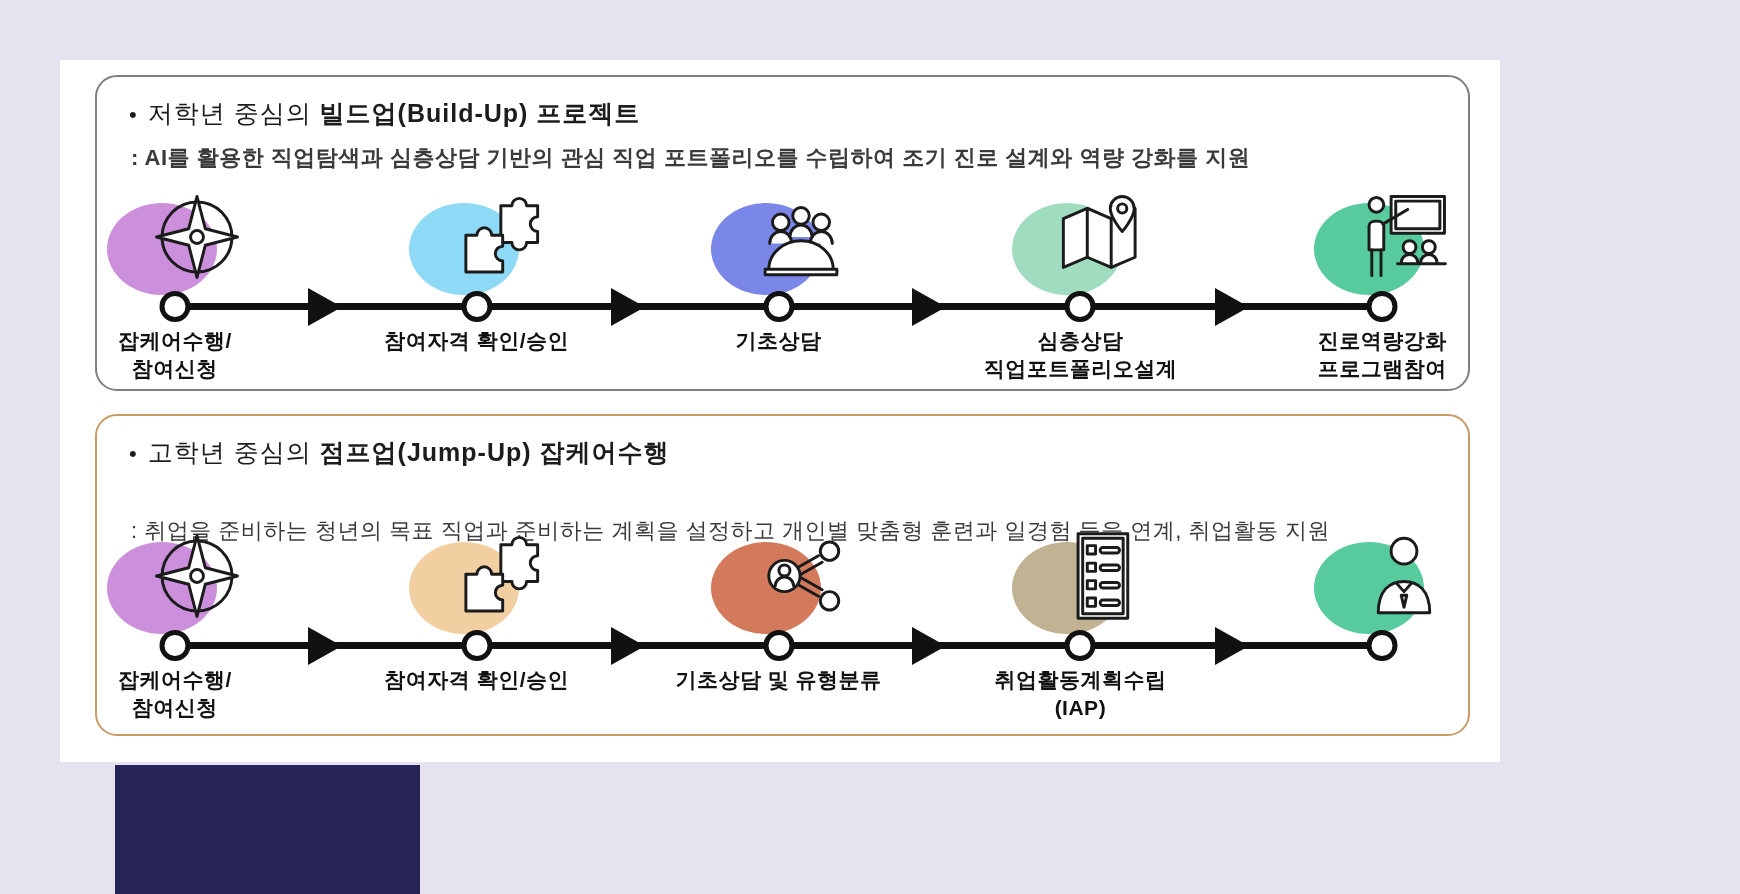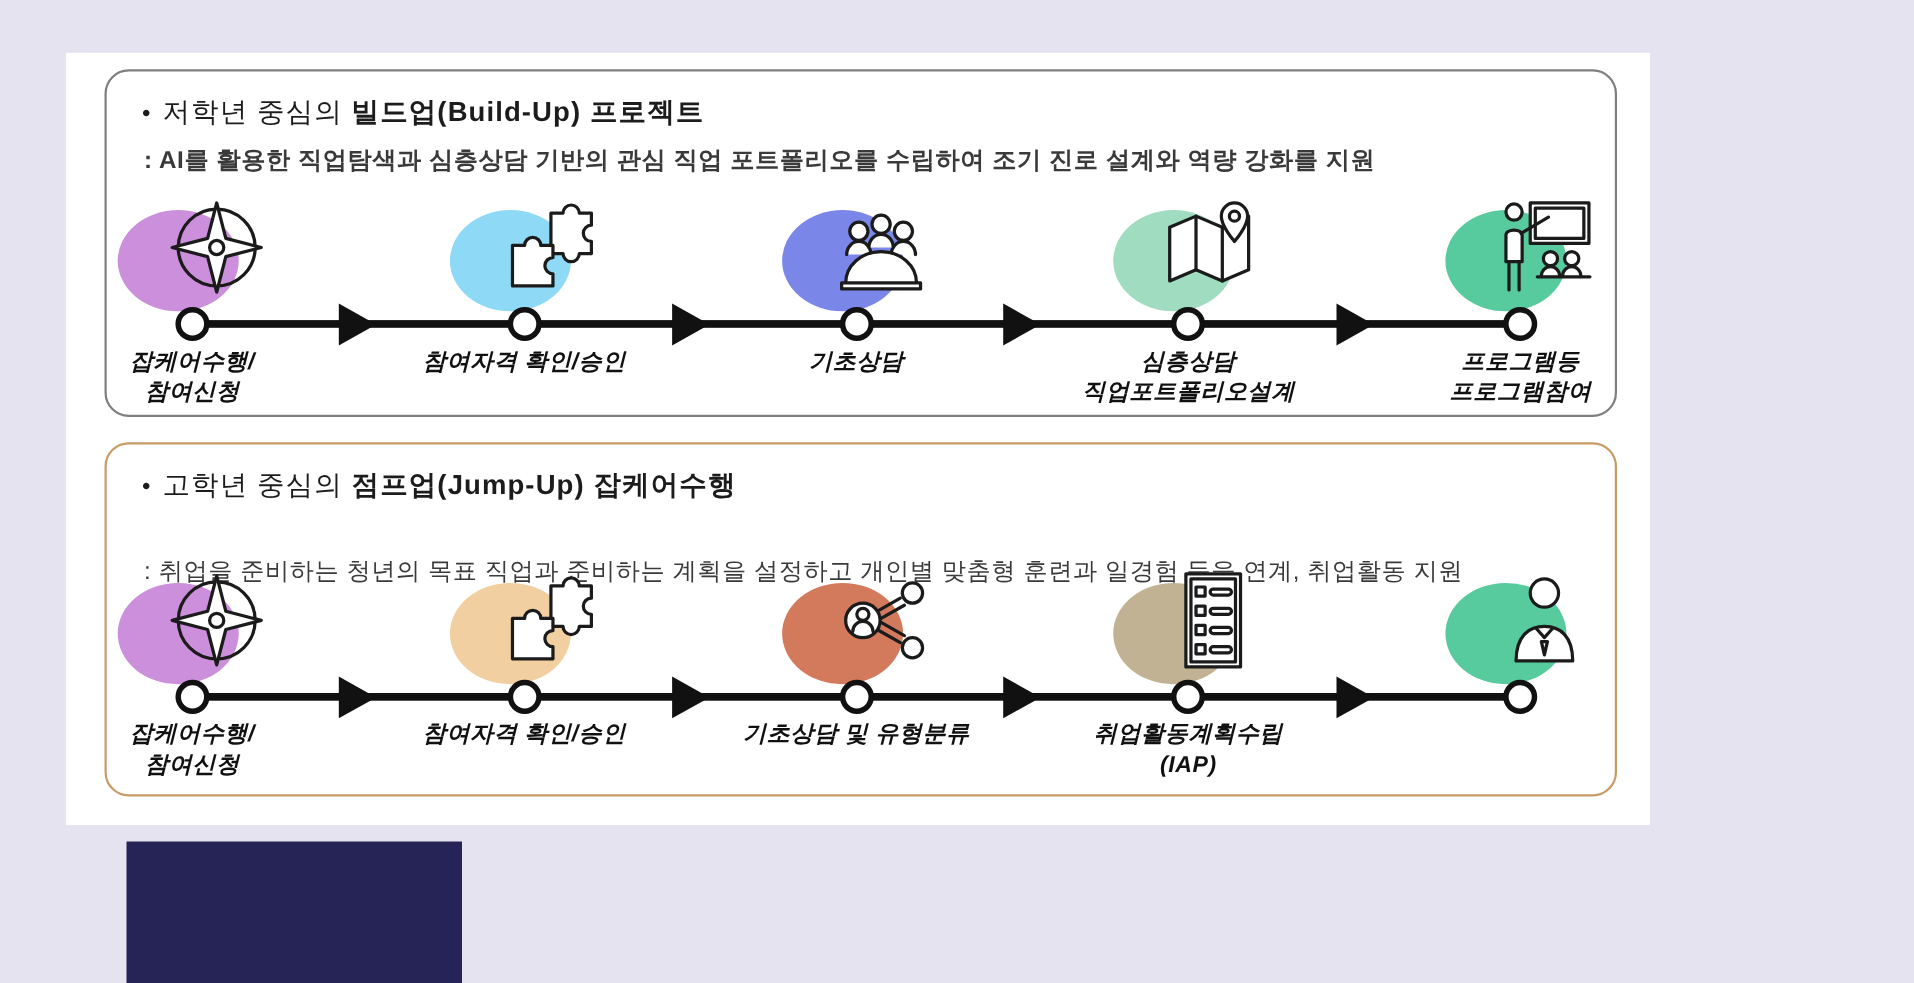--- a/index.html
+++ b/index.html
@@ -1,28 +1,28 @@
 <!DOCTYPE html>
 <html><head>
 <meta charset="utf-8">
 <style>
   html,body{margin:0;padding:0;}
   body{font-family:"Liberation Sans","DejaVu Sans",sans-serif;}
   .stage{position:relative;width:1740px;height:894px;overflow:hidden;background:#e4e3ef;}
-  .canvas{position:absolute;left:60px;top:48px;width:1440px;height:702px;background:#ffffff;}
+  .canvas{position:absolute;left:60px;top:60px;width:1440px;height:702px;background:#ffffff;}
   .project-box{position:absolute;left:35px;width:1371px;border:2px solid #7f7f7f;border-radius:22px;background:#fff;}
   .p1{top:15px;height:312px;}
   .p2{top:354px;height:318px;}
   .title{position:absolute;left:32px;top:20px;font-size:25px;color:#1c1c1c;letter-spacing:1px;white-space:nowrap;}
   .title .bullet{font-size:22px;margin-right:10px;}
   .title b{font-weight:700;}
   .subtitle{position:absolute;left:34px;right:20px;font-size:22px;color:#3a3a3a;letter-spacing:.5px;white-space:nowrap;}
   .p1 .subtitle{top:66px;font-weight:bold;}
   .p2 .subtitle{top:100px;}
-  .timeline{position:absolute;left:25px;right:25px;top:112px;height:195px;font-style:italic;}
+  .timeline{position:absolute;left:25px;right:25px;top:112px;height:195px;}
   .tl-line{position:absolute;left:4%;width:91.4%;top:114px;height:7px;background:#111;}
   .node{position:absolute;top:102px;width:21px;height:21px;border:5px solid #111;border-radius:50%;background:#fff;transform:translateX(-50%);}
   .arrowhead{position:absolute;top:99px;width:0;height:0;border-top:19px solid transparent;border-bottom:19px solid transparent;border-left:34px solid #111;transform:translateX(-50%);}
   .n1{left:4%;} .n2{left:26.85%;} .n3{left:49.7%;} .n4{left:72.55%;} .n5{left:95.4%;}
   .a1{left:15.4%;} .a2{left:38.3%;} .a3{left:61.1%;} .a4{left:84%;}
   .step-art{position:absolute;top:6px;width:160px;height:100px;transform:translateX(-50%);}
   .blob{position:absolute;left:12px;top:8px;width:110px;height:92px;border-radius:50%;}
   .icon{position:absolute;left:56px;top:-4px;width:92px;height:92px;stroke:#1b1b1b;stroke-width:3.2;fill:none;stroke-linejoin:round;stroke-linecap:round;}
   .step-label{position:absolute;top:138px;width:360px;transform:translateX(-50%);text-align:center;font-size:21px;font-weight:700;color:#111;line-height:1.35;white-space:pre-line;letter-spacing:.5px;}
   .bottom-bar{position:absolute;left:115px;top:765px;width:305px;height:129px;}
@@ -152,21 +152,21 @@
         <div class="node n4"></div>
         <div class="arrowhead a4"></div>
         <div class="node n5"></div>
 
         <div class="step-label n1">잡케어수행/
 참여신청</div>
         <div class="step-label n2">참여자격 확인/승인</div>
         <div class="step-label n4">심층상담
 직업포트폴리오설계</div>
         <div class="step-label n3">기초상담</div>
-        <div class="step-label n5">프로그램등
+        <div class="step-label n5">진로역량강화
 프로그램참여</div>
       </div>
     </div>
 
     <div class="project-box p2" style="border-color: rgb(200, 155, 102);">
       <div class="title">
         <span class="bullet">•</span><span>고학년 중심의 </span><b>점프업(Jump-Up) 잡케어수행</b>
       </div>
       <div class="subtitle">: 취업을 준비하는 청년의 목표 직업과 준비하는 계획을 설정하고 개인별 맞춤형 훈련과 일경험 등을 연계, 취업활동 지원</div>
 

